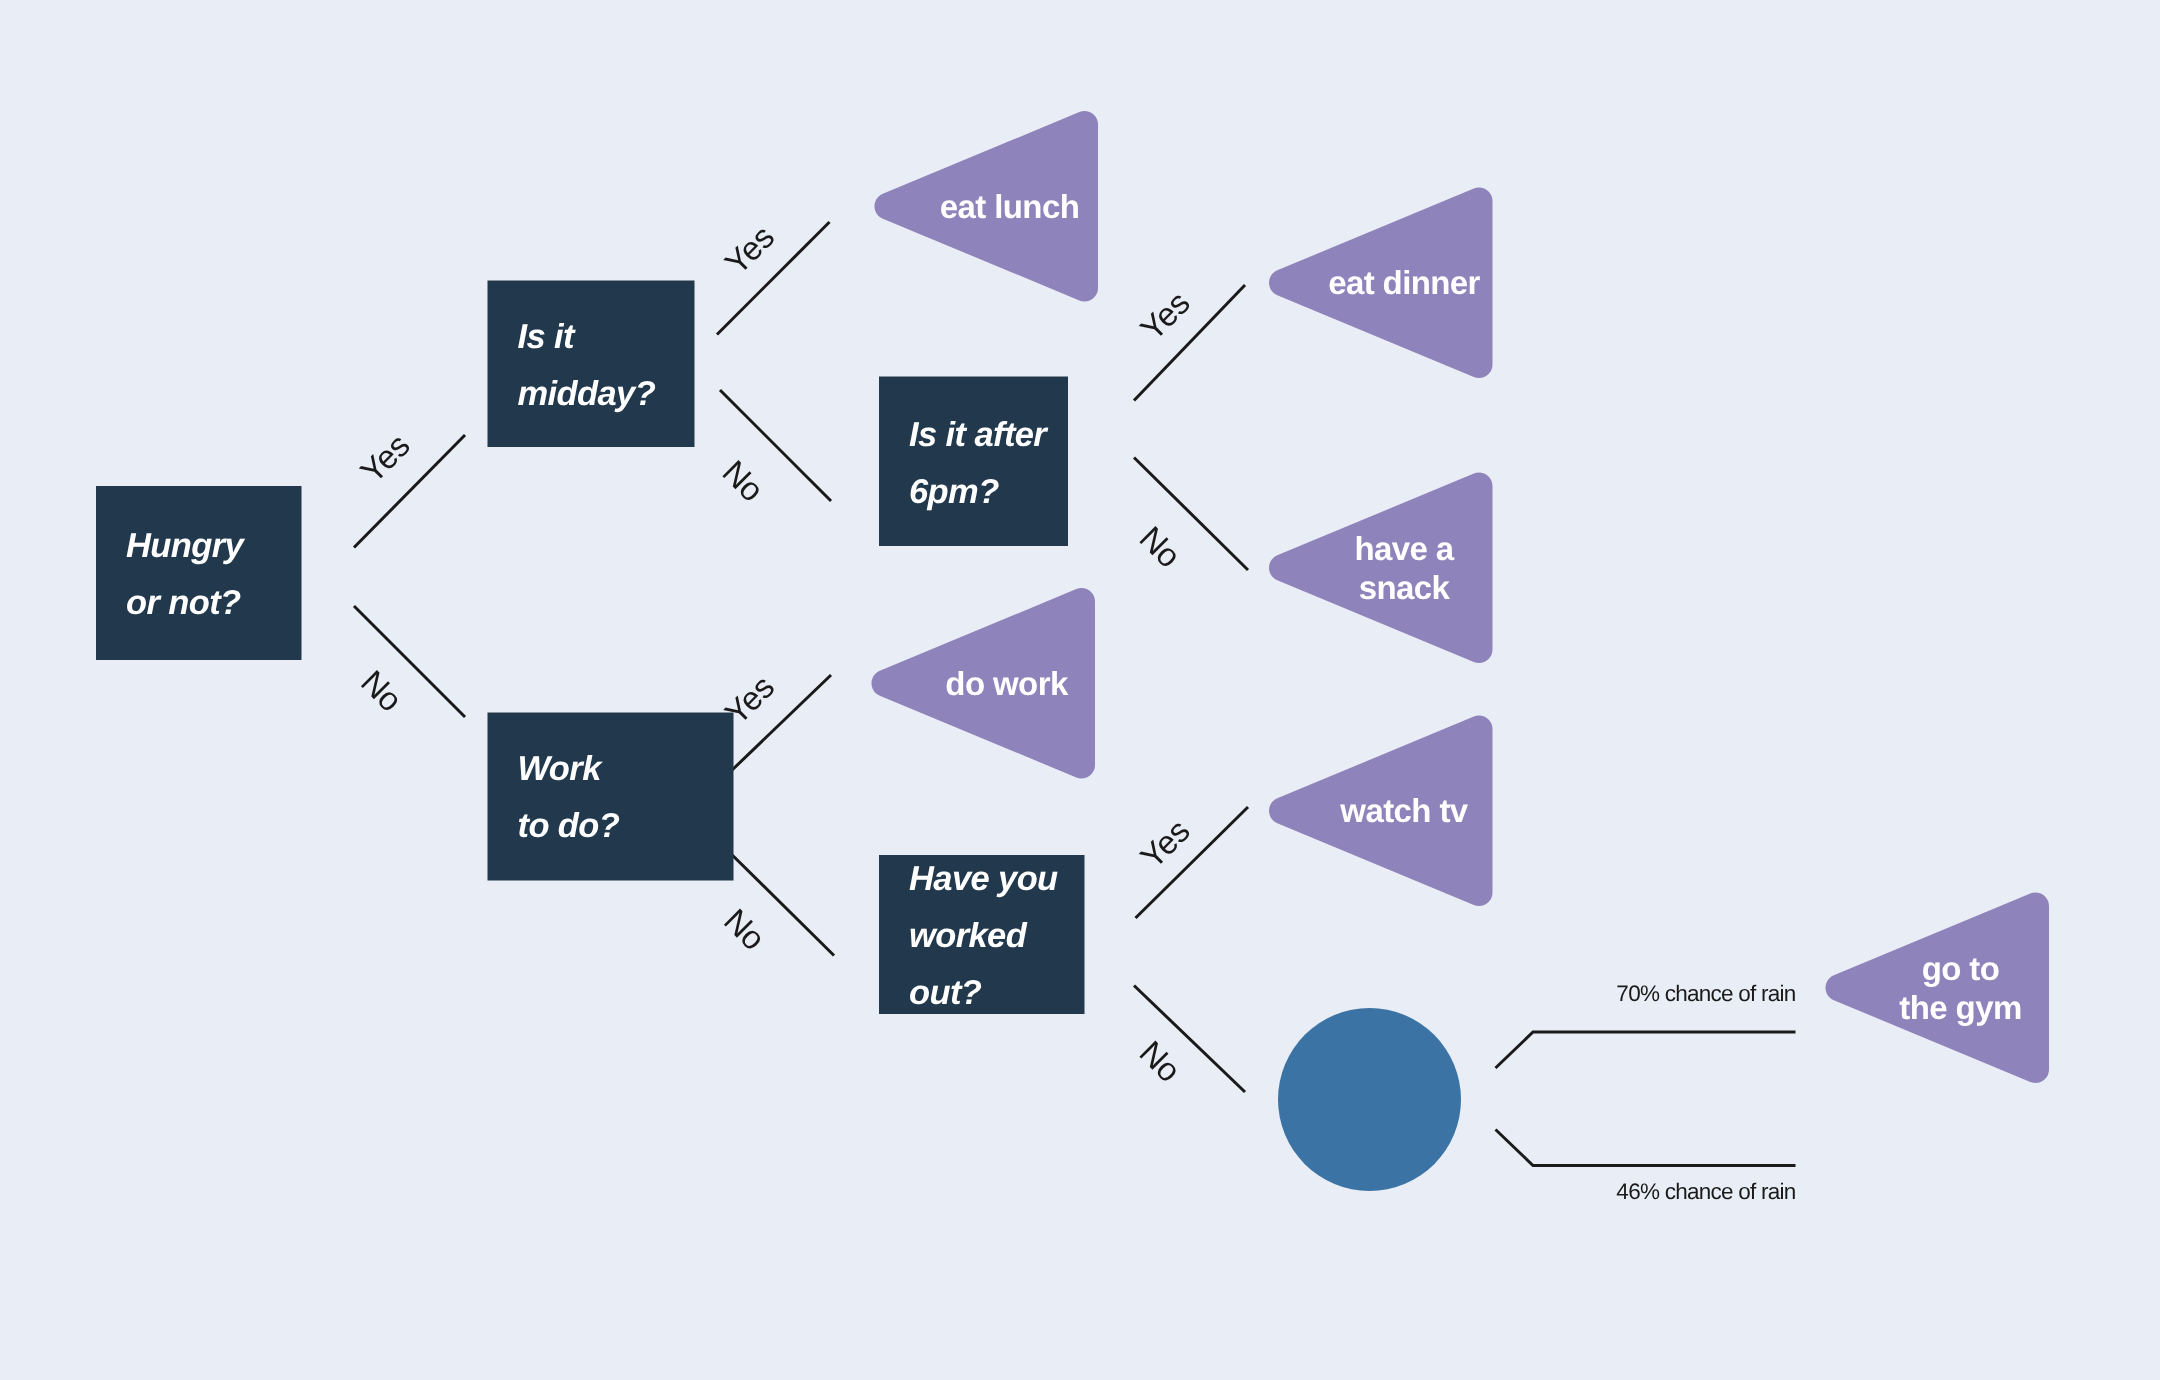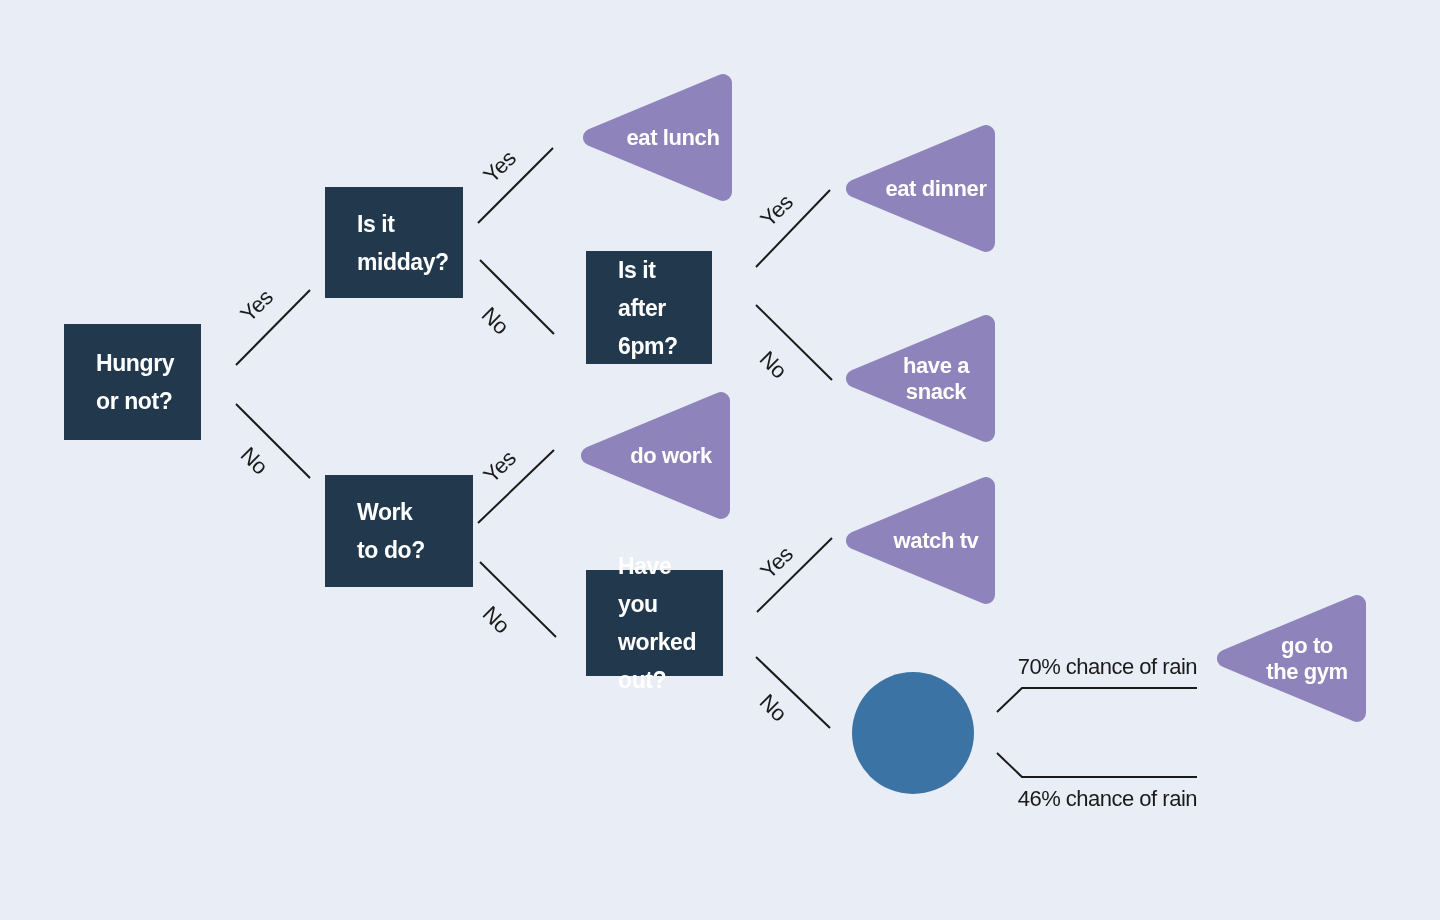--- a/index.html
+++ b/index.html
@@ -33,27 +33,28 @@
   }
   .dbox {
     position: absolute;
     background: var(--decision-node);
     color: var(--node-text);
     display: flex;
     align-items: center;
   }
   .dtext {
     display: block;
-    padding-left: 32px;
+    padding-left: 20px;
     padding-right: 6px;
     font-size: 23px;
     font-weight: bold;
     letter-spacing: -0.4px;
     line-height: 38px;
     white-space: pre-line;
+    font-style: italic;
   }
   .tri { position: absolute; width: 154px; height: 131px; }
   .tri svg { position: absolute; left: 0; top: 0; }
   .tri path {
     fill: var(--outcome-node);
     stroke: var(--outcome-node);
     stroke-width: 18;
     stroke-linejoin: round;
   }
   .tri-label {
@@ -83,21 +84,21 @@
     color: var(--label-text);
     font-size: 22px;
     letter-spacing: -0.3px;
     white-space: nowrap;
   }
   .plabel {
     position: absolute;
     width: 208px;
     text-align: right;
     color: var(--label-text);
-    font-size: 22px;
+    font-size: 15px;
     letter-spacing: -0.5px;
     white-space: nowrap;
   }
 </style>
 </head>
 <body>
 
 <div class="canvas">
 
   <svg class="links" viewBox="0 0 1440 920">
@@ -120,21 +121,21 @@
 or not?</span>
   </div>
   <div class="dbox" style="left:325px;top:187px;width:138px;height:111px">
     <span class="dtext">Is it
 midday?</span>
   </div>
   <div class="dbox" style="left:586px;top:251px;width:126px;height:113px">
     <span class="dtext">Is it after
 6pm?</span>
   </div>
-  <div class="dbox" style="left:325px;top:475px;width:148px;height:112px">
+  <div class="dbox" style="left:325px;top:475px;width:164px;height:112px">
     <span class="dtext">Work
 to do?</span>
   </div>
   <div class="dbox" style="left:586px;top:570px;width:137px;height:106px">
     <span class="dtext">Have you
 worked
 out?</span>
   </div>
 
   <div class="tri" style="left:580px;top:72px">

